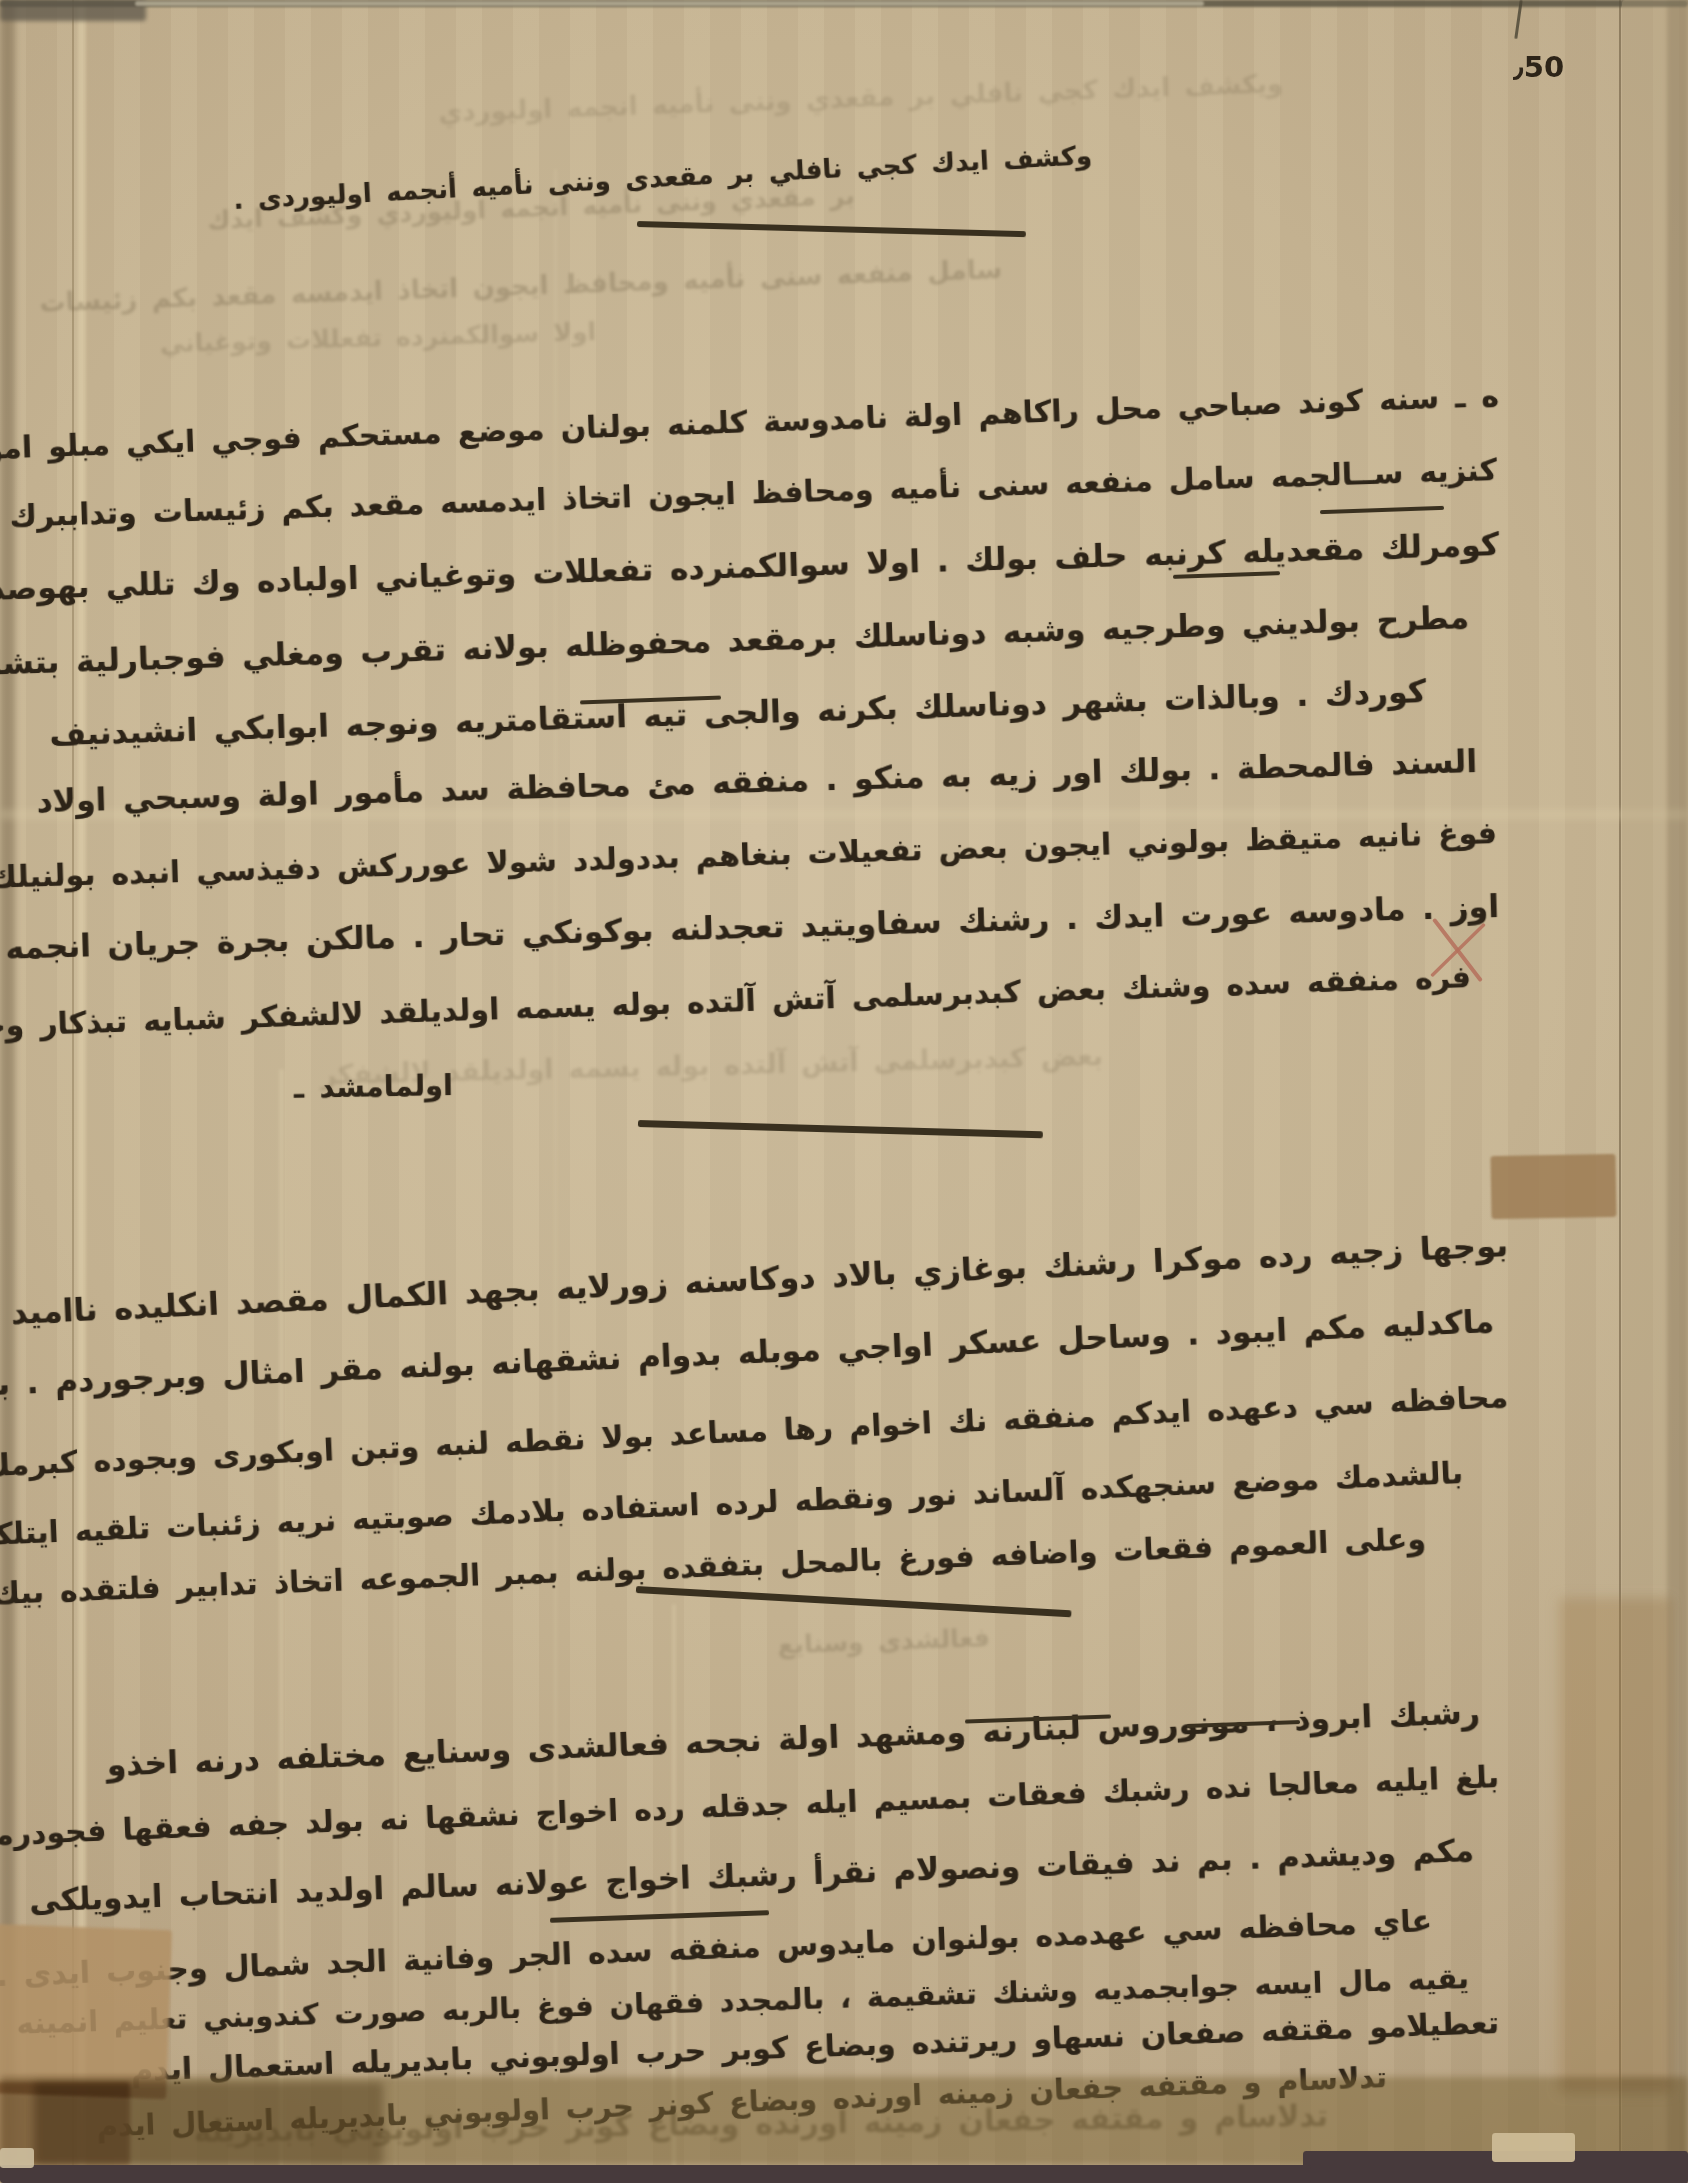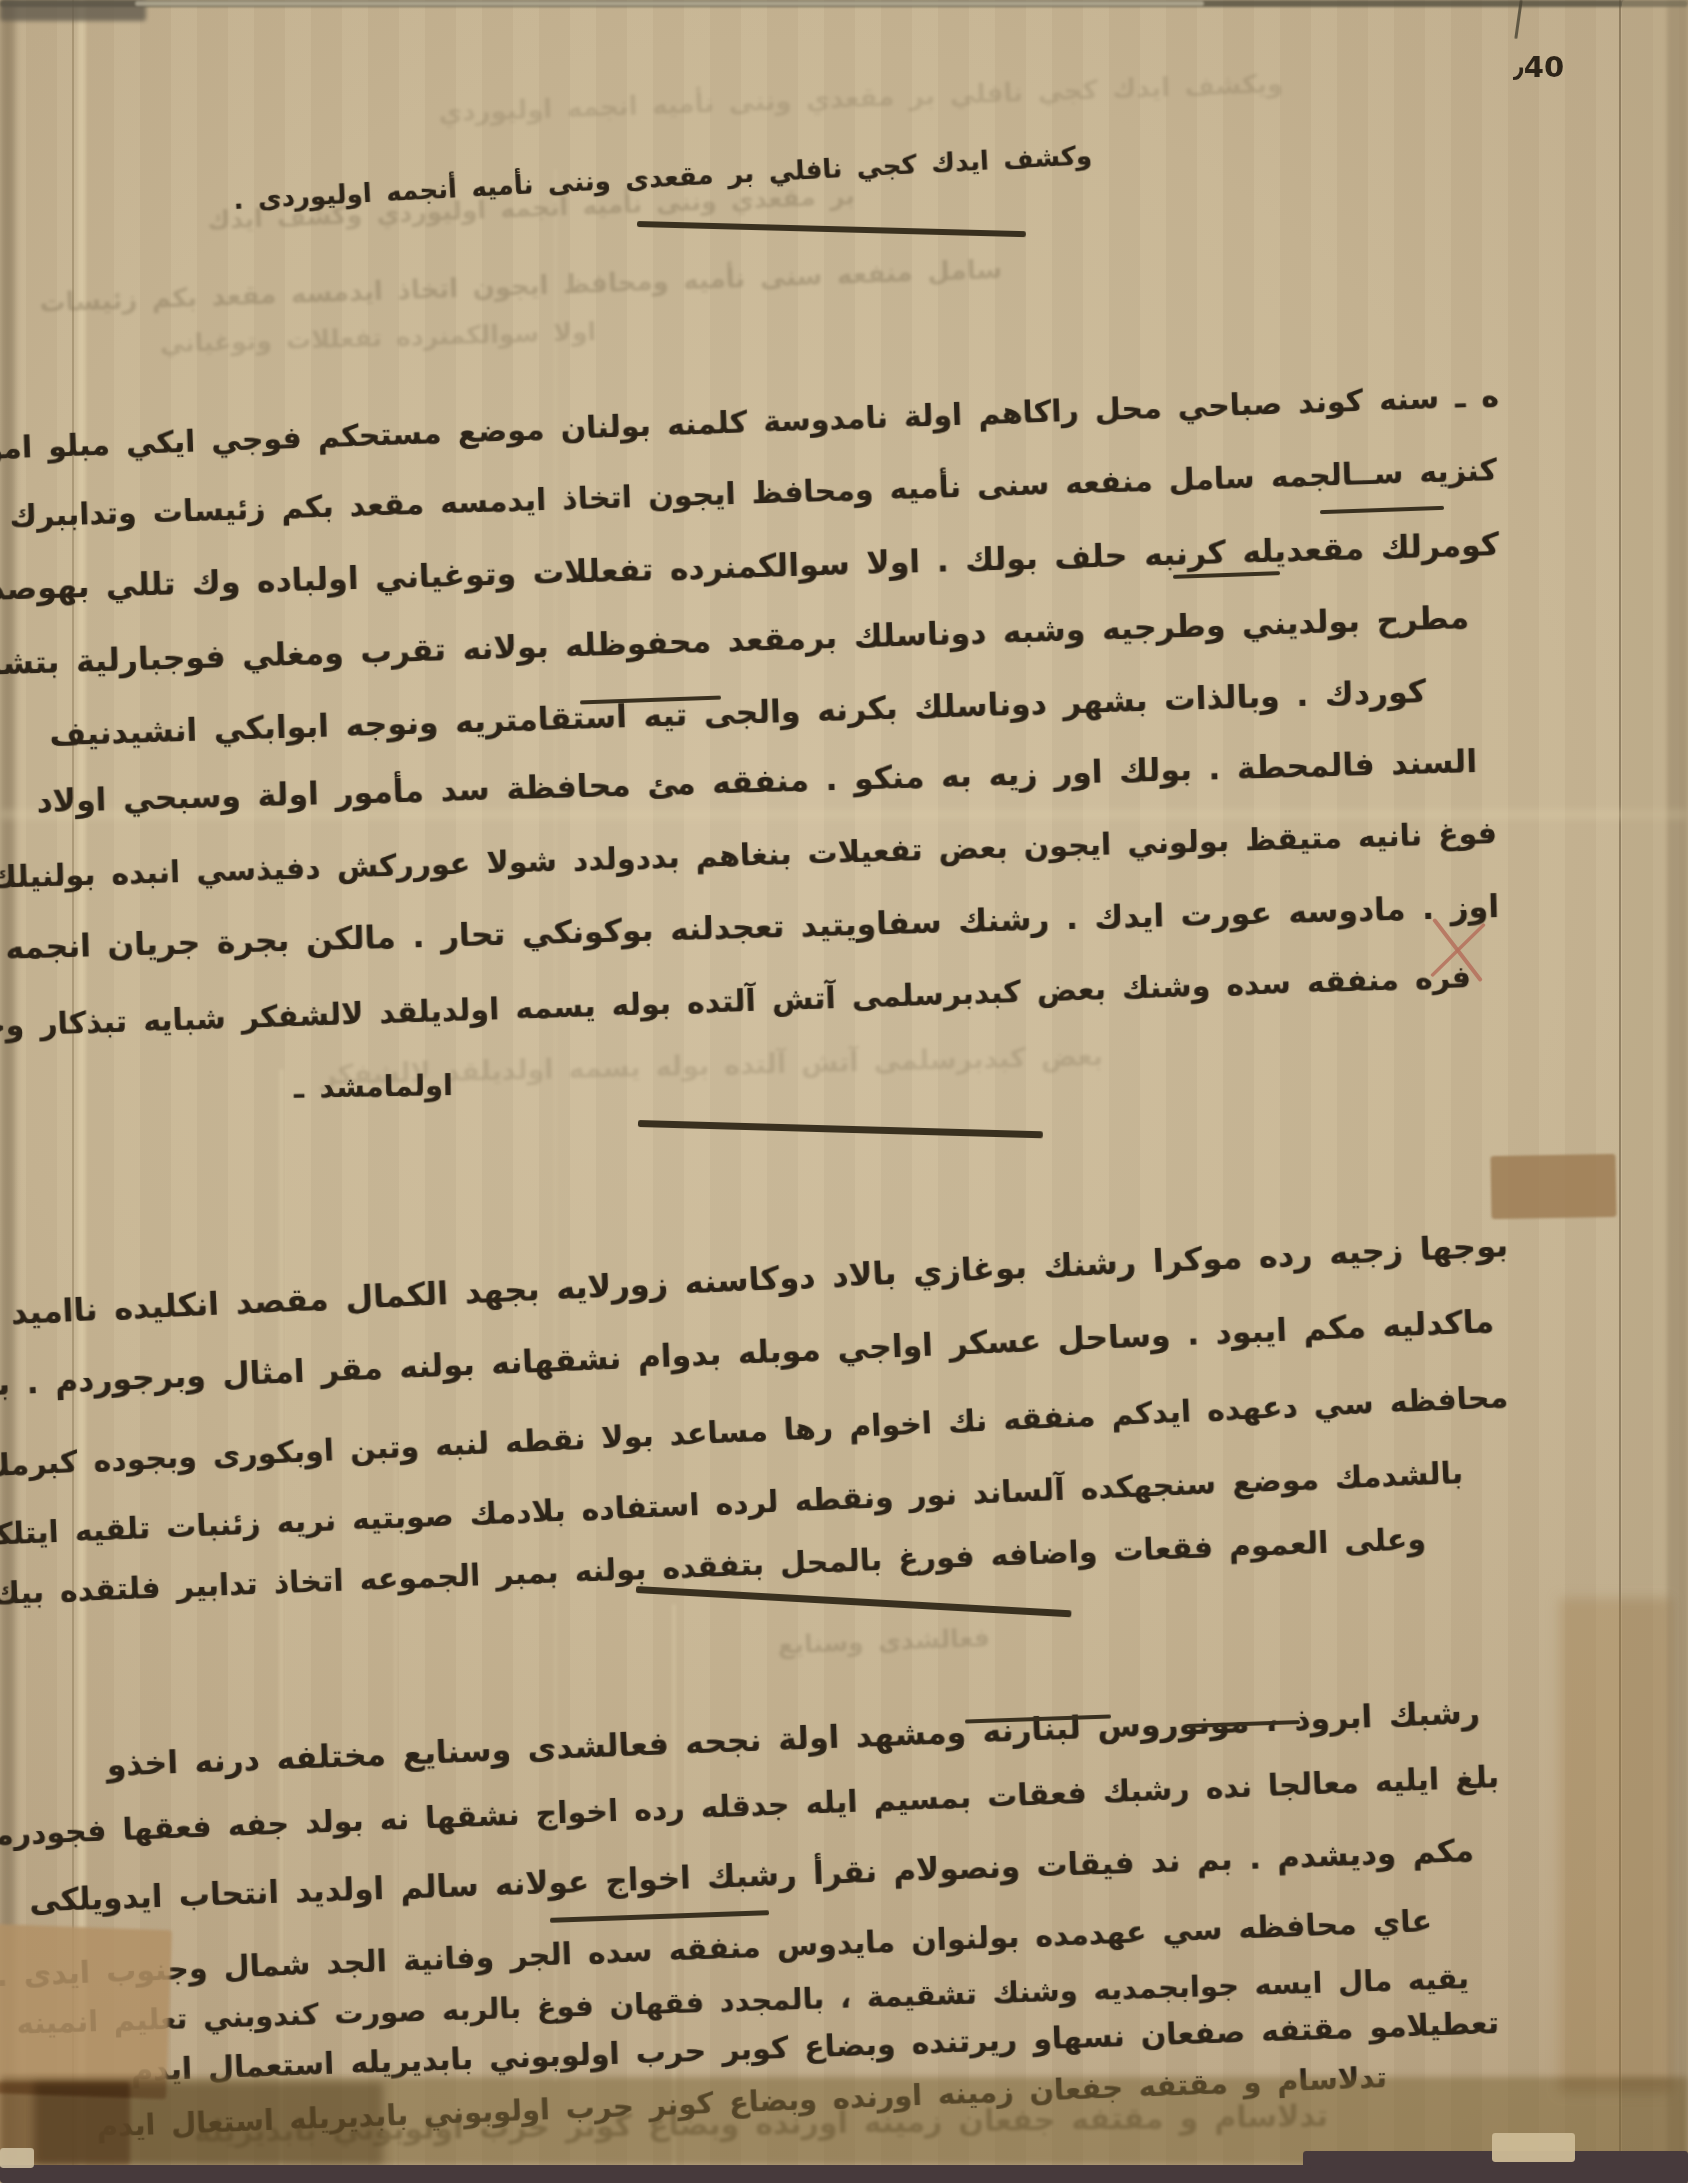--- a/index.html
+++ b/index.html
@@ -121,19 +121,19 @@
       <div class="rect" style="left: 34px; top: 2082px; width: 349px; height: 84px; background: rgb(109, 87, 48); opacity: 0.45; filter: blur(4.5px); border-radius: 3.4px;"></div>
       <div class="rect" style="left: -17px; top: 1927px; width: 186px; height: 169px; background: rgb(178, 144, 101); opacity: 0.85; filter: blur(1.7px); transform: rotate(2deg); border-radius: 3.4px;"></div>
       <div class="rect" style="left: -11.3px; top: 2082px; width: 141px; height: 84px; background: rgb(165, 133, 92); opacity: 0.8; filter: blur(2.3px); border-radius: 3.4px;"></div>
     </div>
   <div class="layer" id="top">
       <div class="rect" style="left: 1303px; top: 2151px; width: 385px; height: 33px; background: rgb(71, 58, 60); opacity: 1; filter: blur(0.6px); border-radius: 3.4px;"></div>
       <div class="rect" style="left: 0px; top: 2165px; width: 1311px; height: 18px; background: rgb(71, 58, 60); opacity: 1; filter: blur(0.6px); border-radius: 3.4px;"></div>
       <div class="rect" style="left: 1492px; top: 2133px; width: 83px; height: 29px; background: rgb(205, 187, 150); opacity: 0.95; filter: blur(0.6px); border-radius: 3.4px;"></div>
       <div class="rect" style="left: 0px; top: 2148px; width: 34px; height: 20px; background: rgb(207, 192, 160); opacity: 0.9; filter: blur(0.6px); border-radius: 3.4px;"></div>
     </div>
-  <div class="pagenum" style="left: 1513px; top: 50px; font-size: 29px;">٫40</div>
+  <div class="pagenum" style="left: 1513px; top: 50px; font-size: 29px;">٫50</div>
   <svg id="redx" width="68" height="68" viewBox="0 0 120 120" style="left: 1428px; top: 916px;">
     <line x1="12" y1="8" x2="92" y2="112" stroke-width="7" stroke-linecap="round" stroke="#b5705c" opacity="0.85"></line>
     <line x1="98" y1="16" x2="8" y2="104" stroke-width="6" stroke-linecap="round" stroke="#b5705c" opacity="0.85"></line>
   </svg>
 </div>
 
 
 </body></html>

